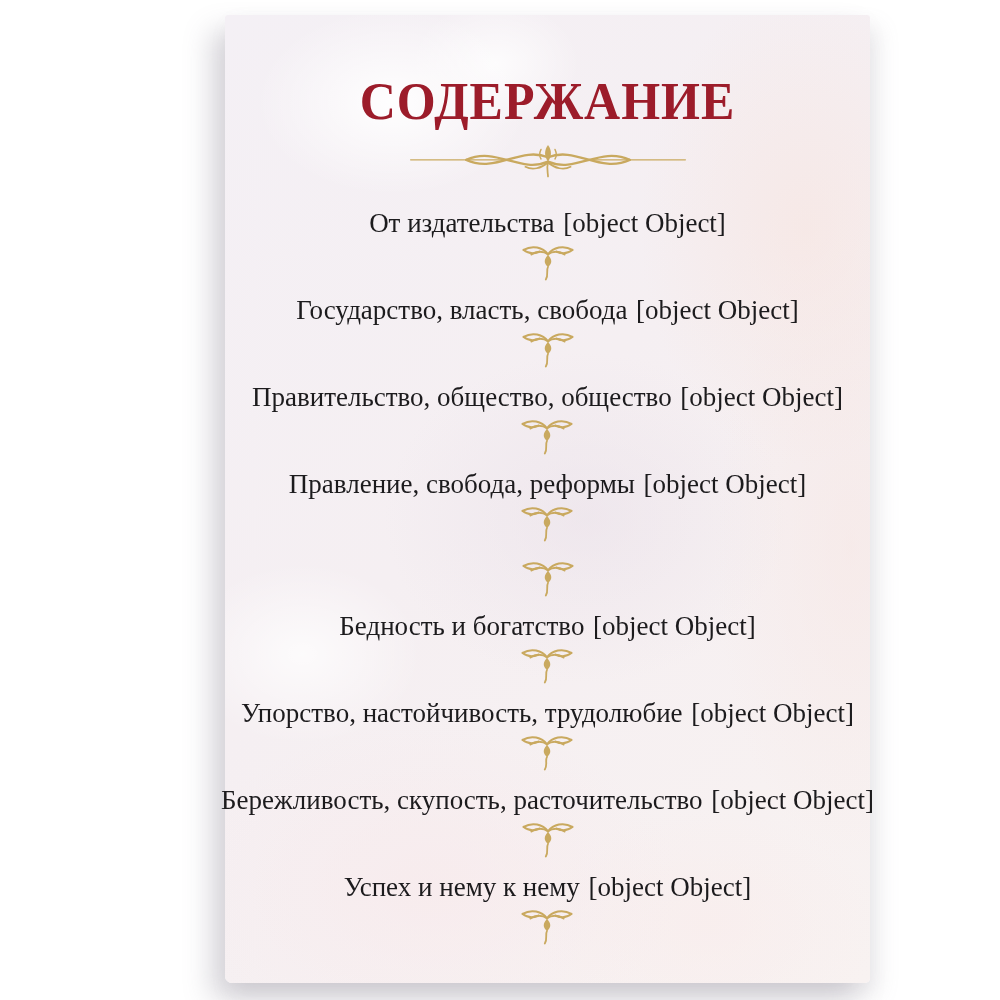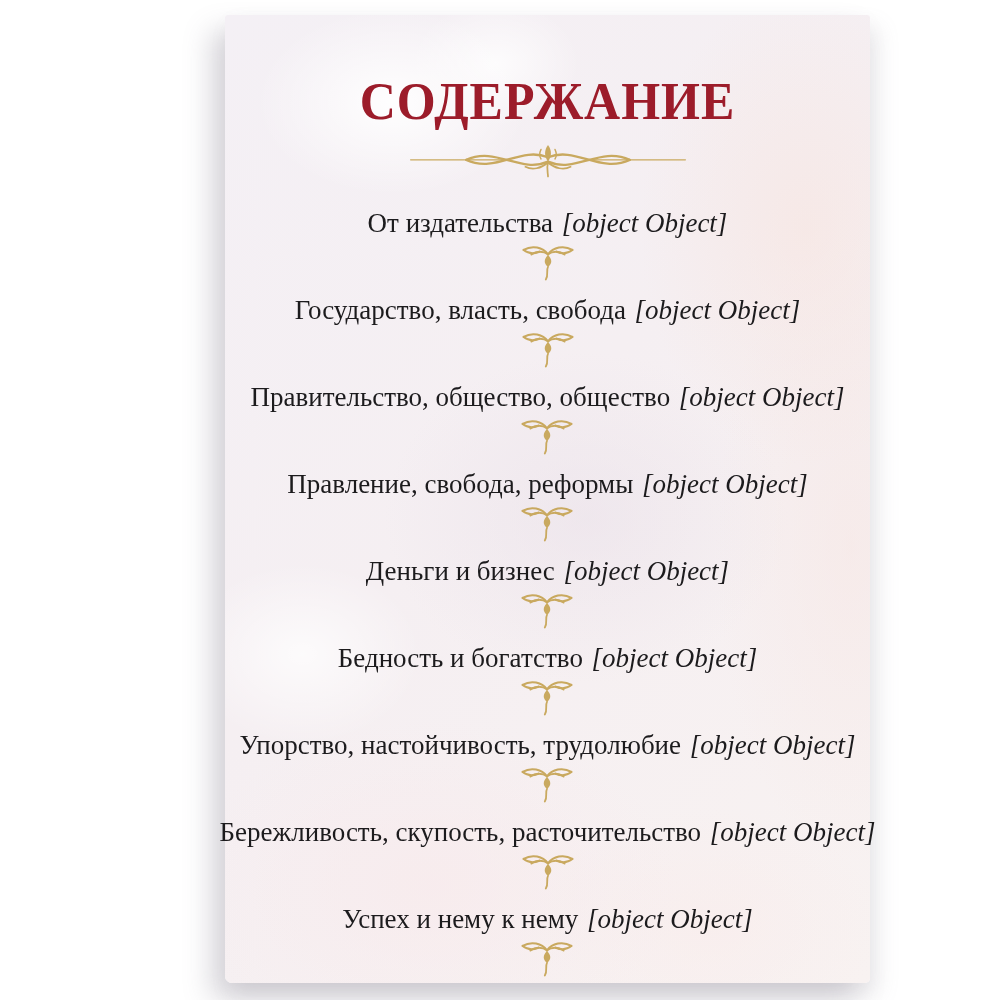--- a/index.html
+++ b/index.html
@@ -72,21 +72,20 @@
   }
   .entry-line {
     height: 32px;
     line-height: 32px;
     font-size: 27px;
     color: #1c1b1d;
     white-space: nowrap;
     text-align: center;
   }
   .entry-page {
-    font-style: italic;
     margin-left: 0.32em;
   }
   .fleur {
     width: 66px;
     height: 40px;
     margin-top: 4px;
     margin-bottom: 7px;
   }
 </style>
 </head>
@@ -192,23 +191,20 @@
                 <path d="M61,8 C56,12 49,12.5 43,10"></path>
                 <path d="M33,13 C38,9 46,9 52,13"></path>
               </g>
               <path d="M33,14 C28.5,17.5 27.5,23.5 33,27.5 C38.5,23.5 37.5,17.5 33,14 Z" fill="#c9a95f"></path>
               <path d="M33,27.5 C30.5,32 34,36.5 30.5,42" fill="none" stroke="#c9a95f" stroke-width="2.1" stroke-linecap="round"></path>
             </svg>
           </span>
         </div>
 
         <div class="toc-item">
-          <div class="entry-line">
-            <span class="entry-label">Деньги и бизнес</span><span class="entry-page">[object Object]</span>
-          </div>
           <span>
             <svg class="fleur" viewBox="0 0 66 46" xmlns="http://www.w3.org/2000/svg">
               <g fill="none" stroke="#c9a95f" stroke-width="2.4" stroke-linecap="round">
                 <path d="M33,13 C27,5 15,2 5,8"></path>
                 <path d="M5,8 C10,12 17,12.5 23,10"></path>
                 <path d="M33,13 C28,9 20,9 14,13"></path>
                 <path d="M33,13 C39,5 51,2 61,8"></path>
                 <path d="M61,8 C56,12 49,12.5 43,10"></path>
                 <path d="M33,13 C38,9 46,9 52,13"></path>
               </g>

